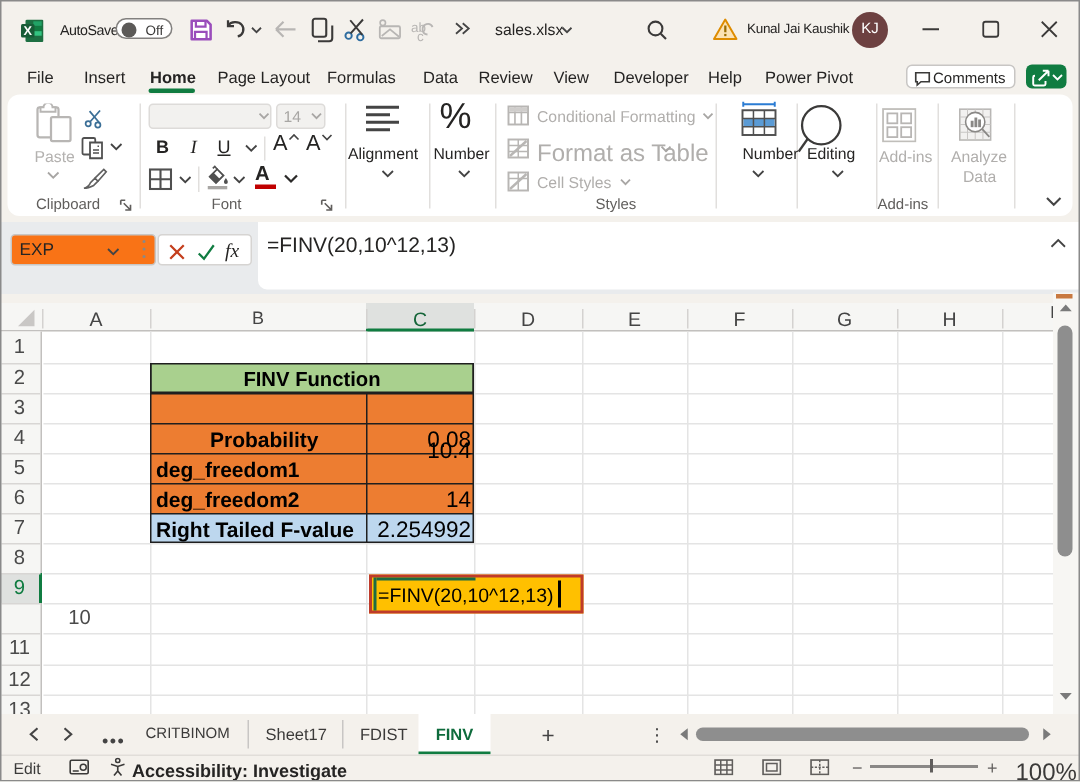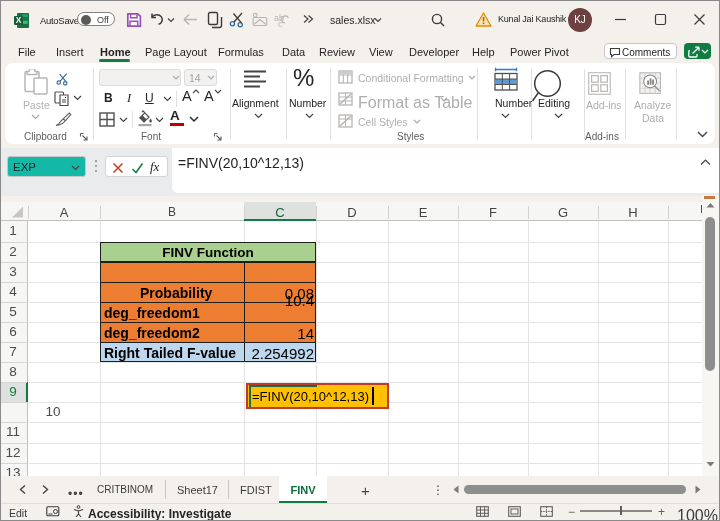--- a/index.html
+++ b/index.html
@@ -334,21 +334,21 @@
 <div class="abs" style="left:634px;top:99px;font-size:10.5px;color:#b0aeac;">Analyze</div>
 <div class="abs" style="left:642px;top:112px;font-size:10.5px;color:#b0aeac;">Data</div>
 <div class="abs lbl" style="left:585px;top:131px;">Add-ins</div>
 
 <svg class="abs" style="left:697px;top:131px;" width="11" height="7">
       <path d="M1 1 L5.5 5.5 L10 1" stroke="#444" stroke-width="1.4" fill="none"></path>
     </svg>
 </div>
 
 <div class="abs" style="left:0;top:148px;width:720px;height:48px;background:#e9ebed;"></div>
-<div class="abs" style="left:7px;top:156px;width:79px;height:21px;background:#14b8a6;border:1px solid #c8c6c4;border-radius:3px;">
+<div class="abs" style="left:7px;top:156px;width:97px;height:21px;background:#f97316;border:1px solid #c8c6c4;border-radius:3px;">
   <span class="abs" style="left:5px;top:3.5px;font-size:11.5px;color:#252423;">EXP</span>
   <svg class="abs" style="left:63px;top:8px;" width="9" height="6">
       <path class="chev" d="M1 1 L4.5 4.5 L8 1"></path>
     </svg>
 </div>
 <div class="abs" style="left:95px;top:160px;width:2px;height:2px;background:#8a8886;border-radius:50%;"></div>
 <div class="abs" style="left:95px;top:165px;width:2px;height:2px;background:#8a8886;border-radius:50%;"></div>
 <div class="abs" style="left:95px;top:170px;width:2px;height:2px;background:#8a8886;border-radius:50%;"></div>
 <div class="abs" style="left:105px;top:156px;width:63px;height:21px;background:#fff;border:1px solid #d6d4d2;border-radius:3px;">
   <svg class="abs" style="left:6px;top:4.5px;" width="12" height="12">

